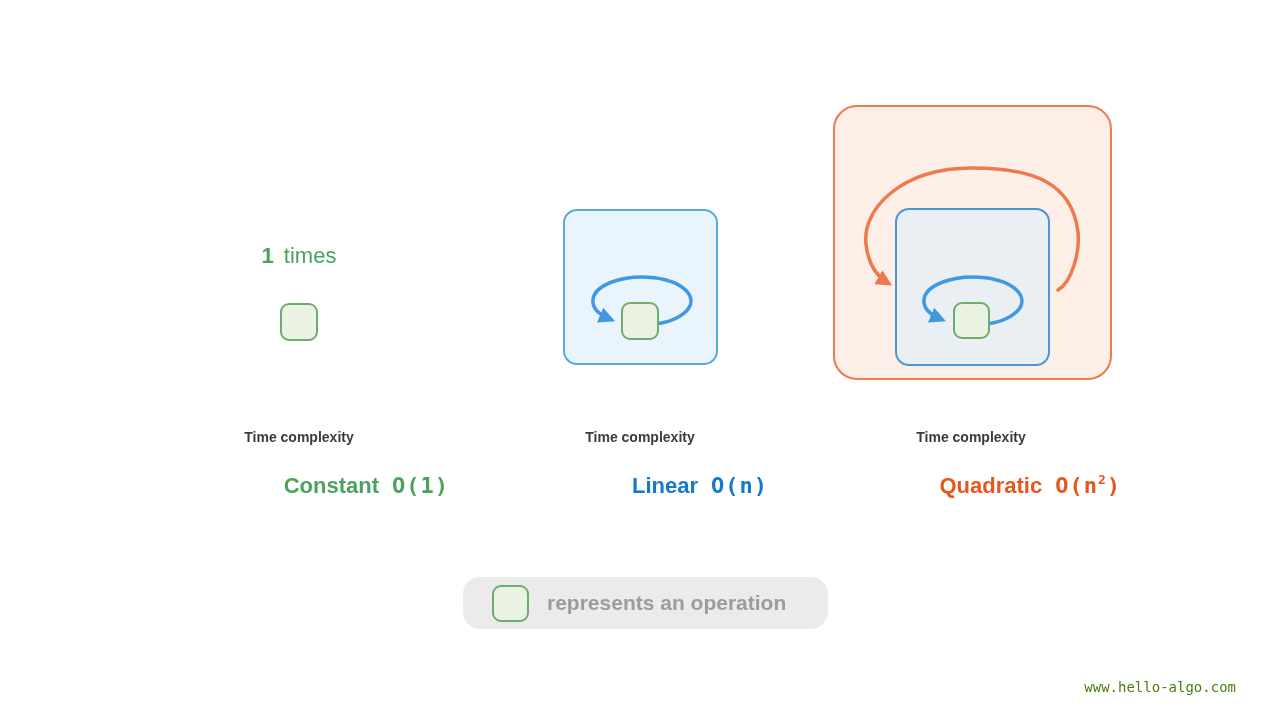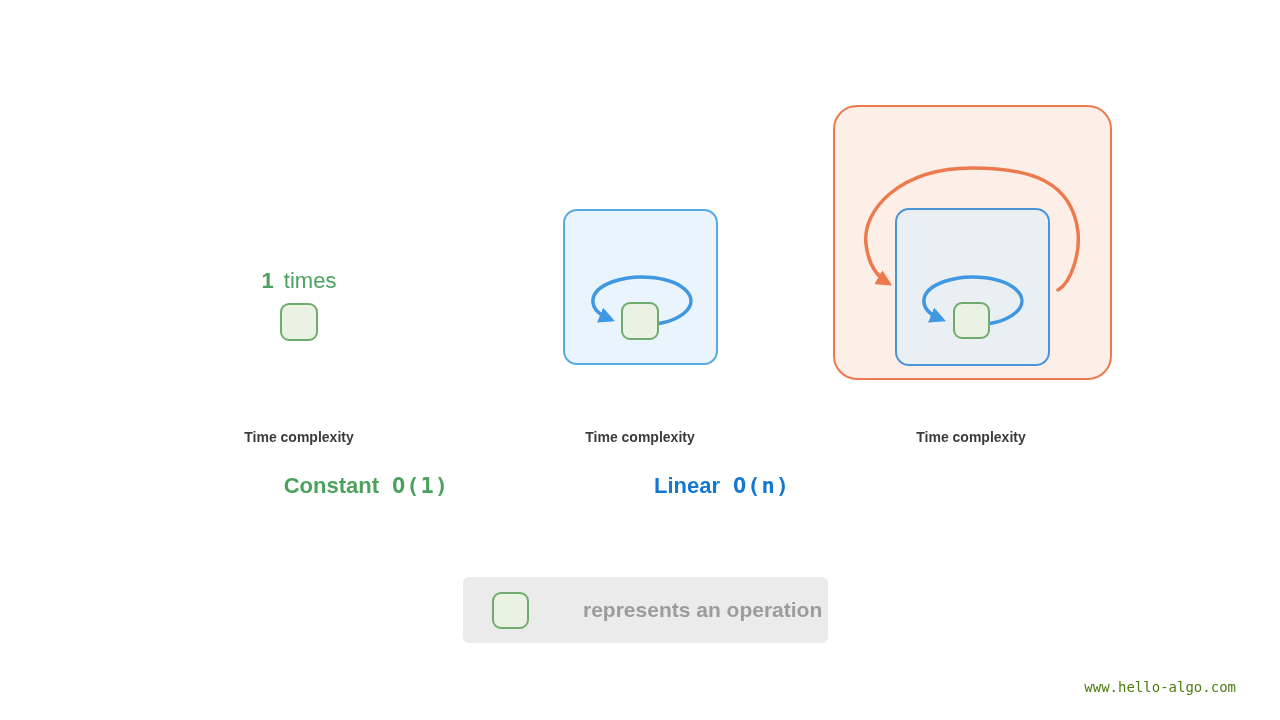--- a/index.html
+++ b/index.html
@@ -4,21 +4,21 @@
 <style>
   html,body{margin:0;padding:0;background:#ffffff;}
   .stage{
     position:relative;width:1280px;height:720px;background:#ffffff;overflow:hidden;
     font-family:"Liberation Sans", sans-serif;
   }
   
   .times{position:absolute;font-size:22px;line-height:26px;text-align:center;white-space:nowrap;}
   .times .cnt{font-weight:700;margin-right:10px;}
   .times .word{font-weight:400;}
-  .times-green{color:#4CA25C;left:199px;top:268px;width:200px;}
+  .times-green{color:#4CA25C;left:199px;top:243px;width:200px;}
   .times-blue-mid{color:#1B7ED2;left:563px;top:237px;width:155px;}
   .times-orange{color:#E85E1F;left:833px;top:124px;width:279px;}
   .times-blue-inner{color:#1B7ED2;left:895px;top:235px;width:155px;}
   
   .panel{position:absolute;box-sizing:border-box;z-index:1;}
   .panel-mid{left:563px;top:209px;width:155px;height:156px;border:2px solid #55AAE1;border-radius:14px;background:#E9F4FC;}
   .panel-outer{left:833px;top:105px;width:279px;height:275px;border:2px solid #ED7A4D;border-radius:24px;background:#FDEFE7;}
   .panel-inner{left:895px;top:208px;width:155px;height:158px;border:2px solid #4C94D8;border-radius:14px;background:#EAEFF4;}
   
   .opbox{position:absolute;box-sizing:border-box;width:38px;height:38px;border:2px solid #6FAB6C;border-radius:9px;background:#EAF3E3;z-index:3;}
@@ -30,24 +30,24 @@
   
   .cap{position:absolute;font-size:14px;font-weight:700;color:#3B3B3D;text-align:center;white-space:nowrap;}
   .cap-row1{top:429px;}
   .cap1{left:149px;width:300px;}
   .cap2{left:490px;width:300px;}
   .cap3{left:821px;width:300px;}
   .cx{position:absolute;top:473px;font-size:22px;font-weight:700;text-align:right;white-space:nowrap;}
   .cx .big-o{font-family:"DejaVu Sans Mono", monospace;font-weight:700;margin-left:13px;letter-spacing:1px;}
   .cx sup{font-size:13px;line-height:0;position:relative;top:-1px;}
   .cx-green{color:#4CA25C;left:149px;width:300px;}
-  .cx-blue{color:#1478CE;left:490px;width:300px;}
+  .cx-blue{color:#1478CE;left:468px;width:300px;}
   .cx-orange{color:#E8551C;left:821px;width:300px;}
   
-  .legend{position:absolute;left:463px;top:577px;width:365px;height:66px;background:#EBEBEB;border-radius:6px;display:flex;align-items:center;gap:36px;}
+  .legend{position:absolute;left:463px;top:577px;width:365px;height:52px;background:#EBEBEB;border-radius:17px;display:flex;align-items:center;}
   .legend .opbox-legend{position:static;width:37px;height:37px;margin-left:29px;flex:0 0 auto;box-sizing:border-box;border:2px solid #6FAB6C;border-radius:9px;background:#EAF3E3;}
   .legend .legend-text{margin-left:18px;font-size:21px;font-weight:700;color:#9C9C9C;white-space:nowrap;}
   
   .watermark{position:absolute;top:679px;right:44px;font-family:"DejaVu Sans Mono", monospace;font-size:14px;color:#4d7c0f;}
 </style>
 </head>
 <body>
 
 <div class="stage">
 
@@ -93,20 +93,23 @@
   <div class="cap cap-row1 cap1">Time complexity</div>
   <div class="cap cap-row1 cap2">Time complexity</div>
   <div class="cap cap-row1 cap3">Time complexity</div>
 
   <div class="cx cx-green">
     <span>Constant</span><span class="big-o">O(1)</span>
   </div>
   <div class="cx cx-blue">
     <span>Linear</span><span class="big-o">O(n)</span>
   </div>
+  <div class="cx cx-orange">
+    <span>Quadratic</span><span class="big-o"><span>O(n</span><sup>2</sup><span>)</span></span>
+  </div>
 
   <div class="legend">
     <div class="opbox-legend"></div>
     <div class="legend-text">represents an operation</div>
   </div>
 
   <div class="watermark">www.hello-algo.com</div>
 
 </div>
 

